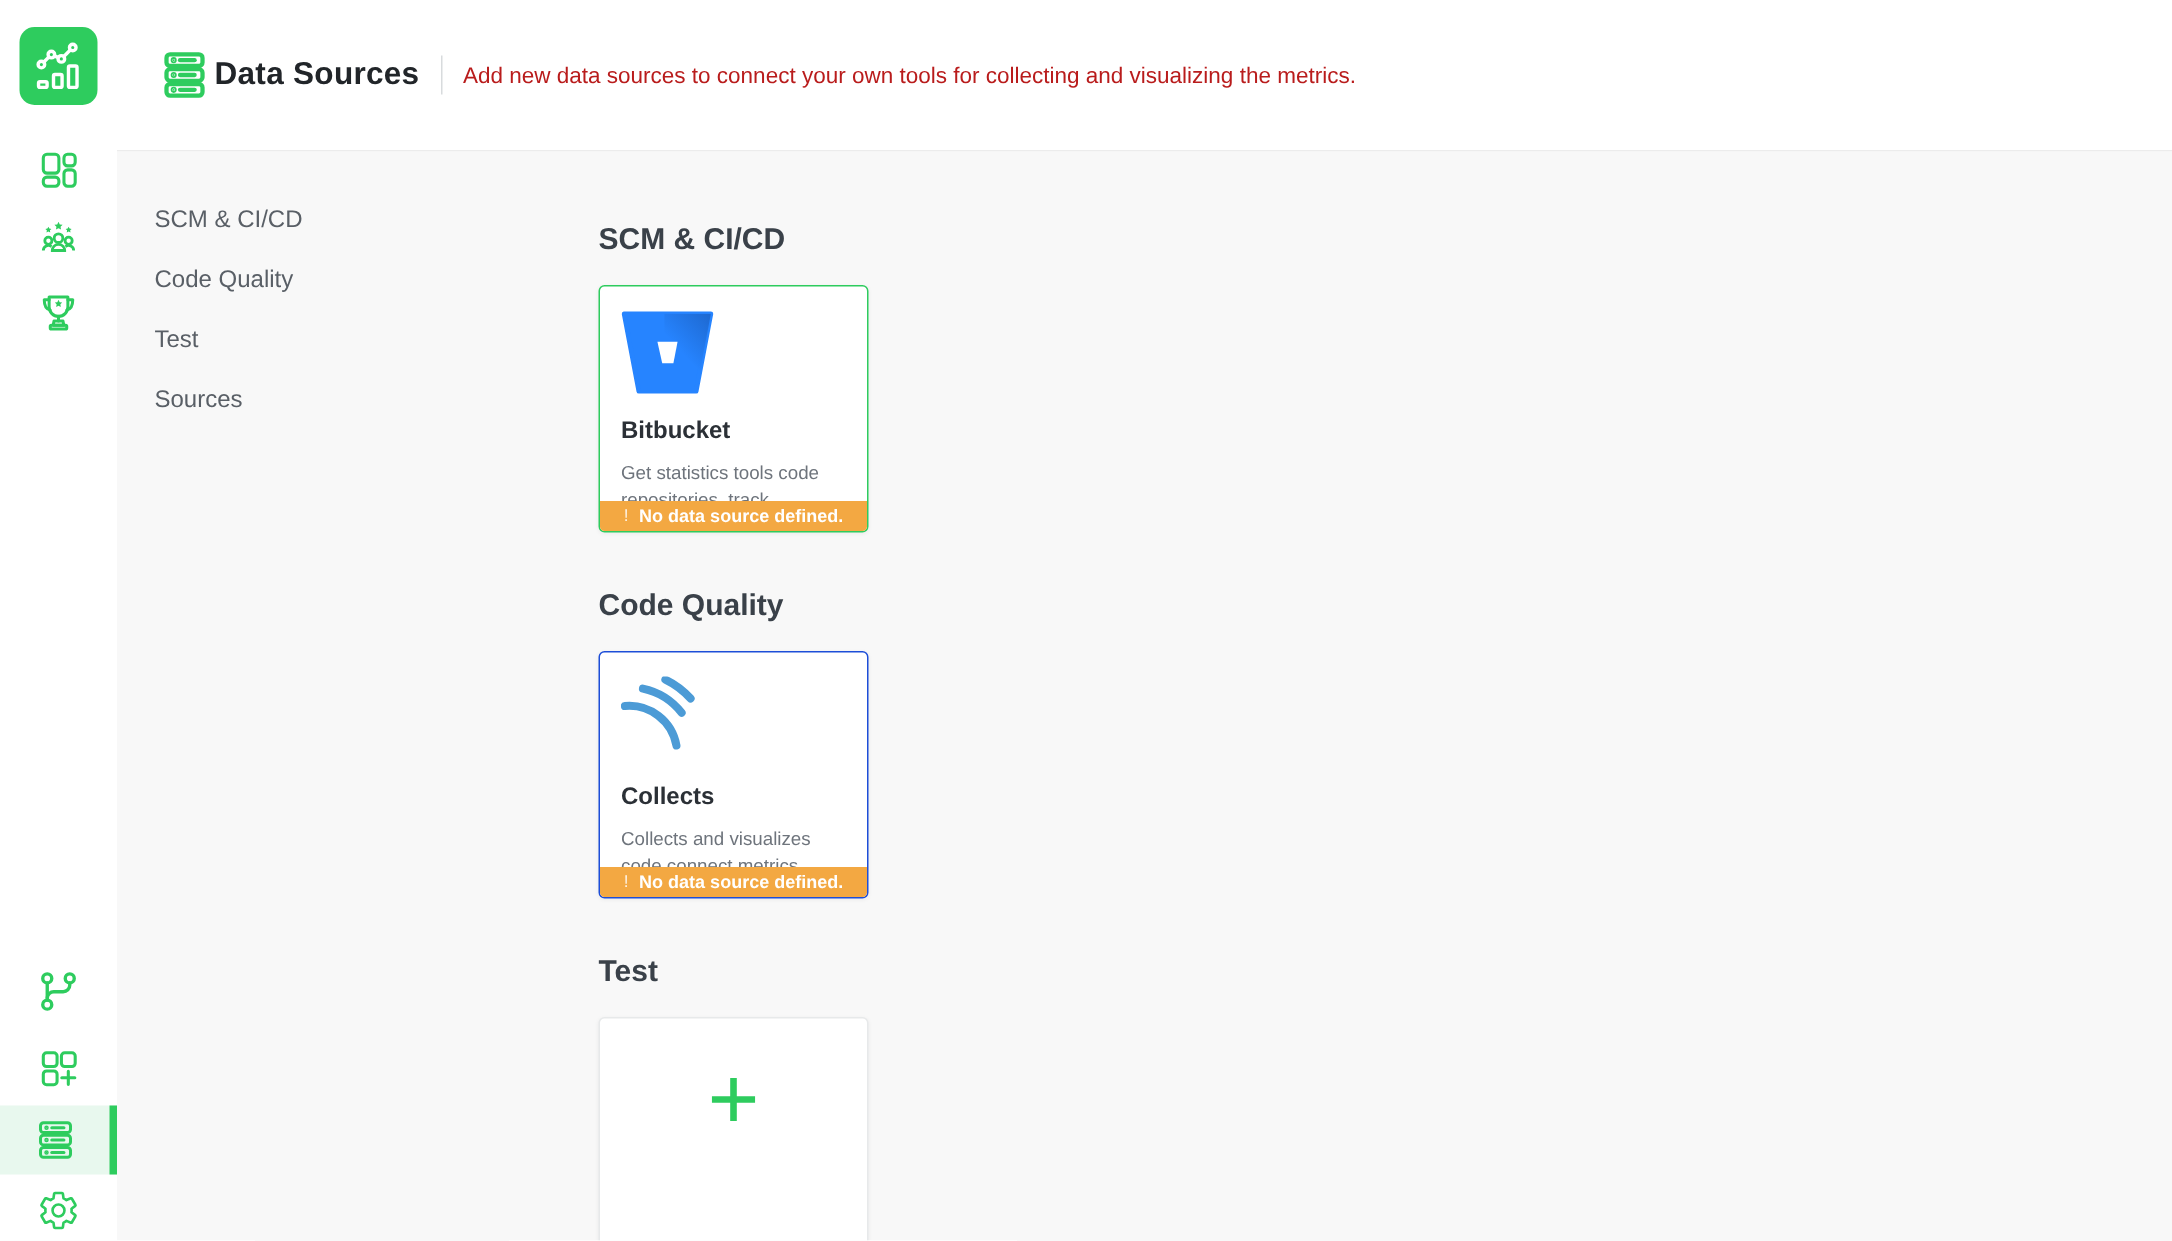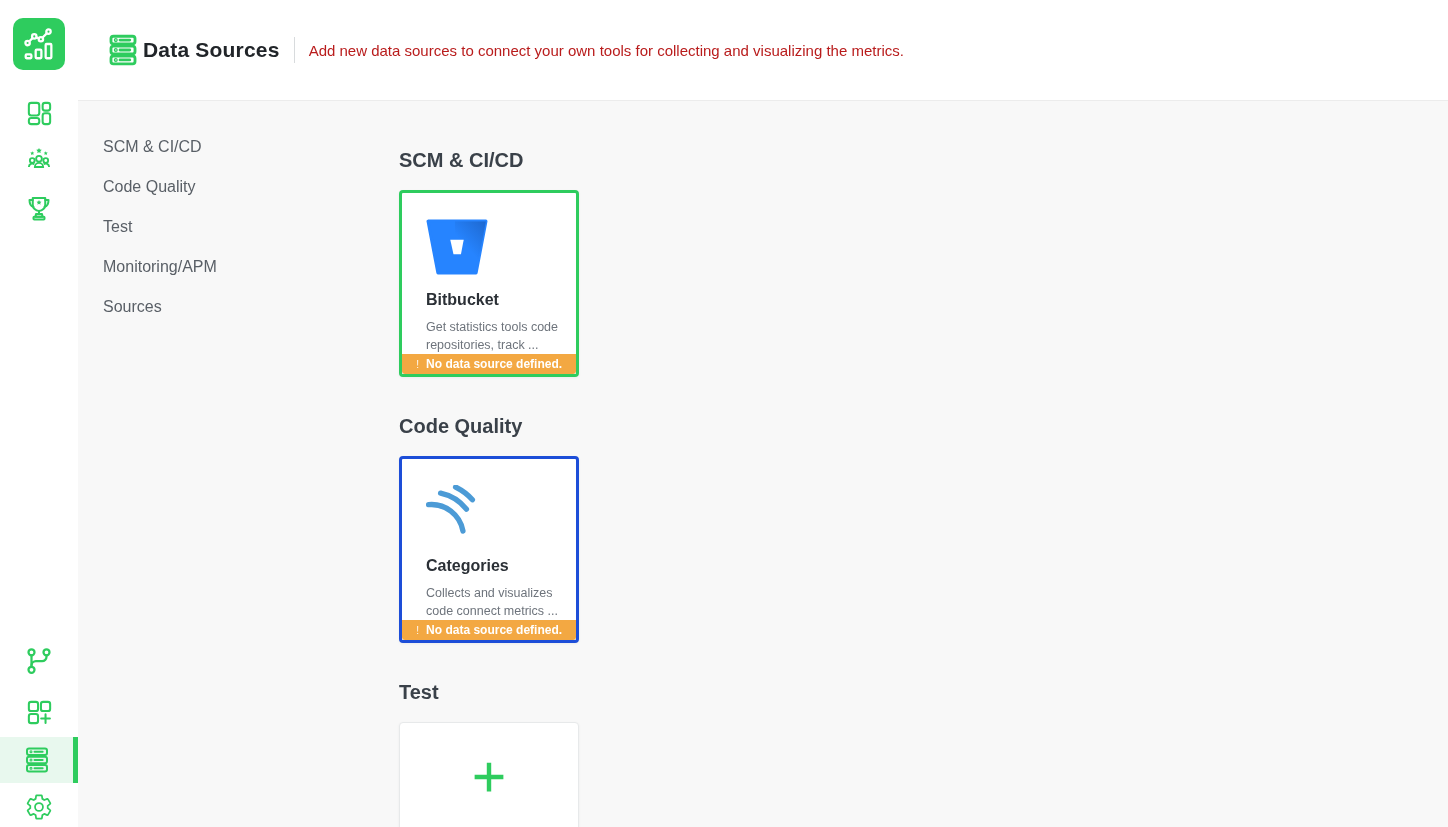--- a/index.html
+++ b/index.html
@@ -23,21 +23,21 @@
   .content { position:absolute; left:78px; top:101px; width:1370px; height:726px; background:#f8f8f8; }
 
   .categories { position:absolute; left:25px; top:26px; width:250px; }
   .categories-heading { font-size:20px; font-weight:600; color:#3a4149; line-height:27px; margin-bottom:3px; }
   .category-item { height:40px; line-height:40px; font-size:16px; color:#595f66; cursor:pointer; }
 
   .main-col { position:absolute; left:321px; top:0; width:700px; padding-top:46px; }
   .section { margin-bottom:36px; }
   .section-heading { font-size:20px; font-weight:600; color:#3a4149; line-height:27px; margin-bottom:16px; }
 
-  .card { position:relative; width:180px; height:187px; background:#ffffff; border:3px solid #1d4ed8; border-radius:4px; box-shadow:0 1px 3px rgba(0,0,0,0.05); padding:24px; cursor:pointer; }
+  .card { position:relative; width:180px; height:165px; background:#ffffff; border:1px solid #1d4ed8; border-radius:4px; box-shadow:0 1px 3px rgba(0,0,0,0.05); padding:14px; cursor:pointer; }
   .card.highlighted { border-color:#2ecc5e; }
   .card-logo { height:58px; margin-top:2px; display:flex; align-items:flex-start; }
   .card-title { margin-top:14px; font-size:16px; font-weight:700; color:#2b3036; }
   .card-desc { margin-top:9px; font-size:12.5px; color:#6e747c; line-height:1.45; width:152px; }
   .card-banner { position:absolute; left:0; right:0; bottom:0; height:20px; background:#f3a842; border-radius:0 0 3px 3px; display:flex; align-items:center; justify-content:center; gap:7px; color:#ffffff; font-size:12px; font-weight:700; }
   .banner-excl { font-weight:400; opacity:0.85; font-size:11.5px; }
 
   .add-card { width:180px; height:189px; background:#ffffff; border:1px solid #e7e9ea; border-radius:4px; box-shadow:0 1px 3px rgba(0,0,0,0.05); display:flex; justify-content:center; padding-top:31px; cursor:pointer; }
 
   svg { display:block; }
@@ -178,21 +178,20 @@
     <div class="header-divider"></div>
     <span class="header-subtitle">Add new data sources to connect your own tools for collecting and visualizing the metrics.</span>
   </header>
 
   <main class="content">
 
     <aside class="categories">
       <div class="category-item">SCM &amp; CI/CD</div>
       <div class="category-item">Code Quality</div>
       <div class="category-item">Test</div>
-      <div class="category-item">Monitoring/APM</div>
       <div class="category-item">Sources</div>
     </aside>
 
     <div class="main-col">
 
       <section class="section">
         <h2 class="section-heading">SCM &amp; CI/CD</h2>
         <div class="card highlighted">
           <div class="card-logo">
             <svg width="62" height="56" viewBox="0 0 60 54">
@@ -222,21 +221,21 @@
       <section class="section">
         <h2 class="section-heading">Code Quality</h2>
         <div class="card">
           <div class="card-logo">
             <svg width="57" height="57" viewBox="0 0 64 64" fill="none" stroke="#4C9BD6" stroke-width="6" stroke-linecap="round">
               <path d="M2.9,22.1 A36,36 0 0 1 41.5,51.7"></path>
               <path d="M16.4,9.1 A50,50 0 0 1 45.4,27.2"></path>
               <path d="M33.2,2.3 A62,62 0 0 1 52.1,16.5"></path>
             </svg>
           </div>
-          <div class="card-title">Categories</div>
+          <div class="card-title">Collects</div>
           <div class="card-desc">Collects and visualizes code connect metrics ...</div>
           <div class="card-banner">
             <span class="banner-excl">!</span>
             <span>No data source defined.</span>
           </div>
         </div>
       </section>
 
       <section class="section">
         <h2 class="section-heading">Test</h2>

